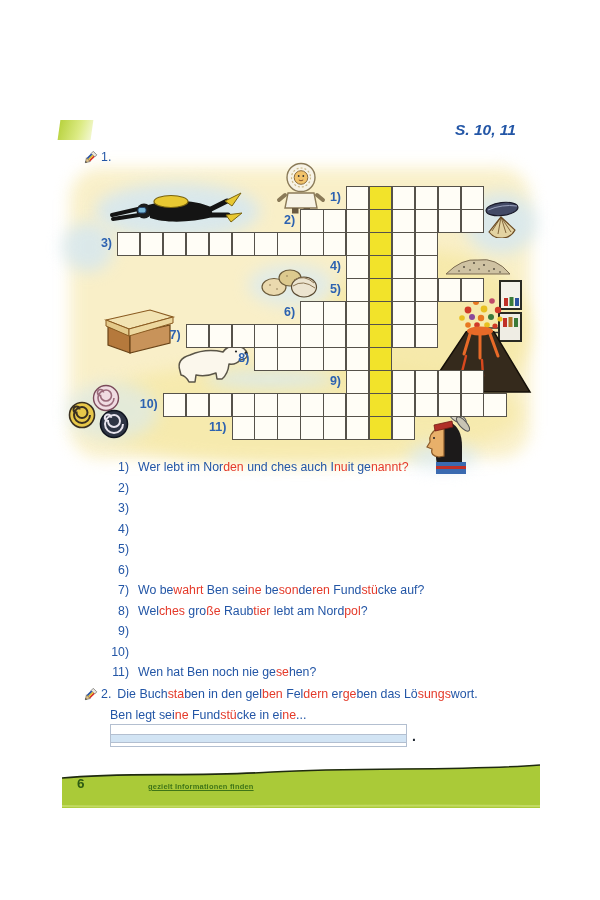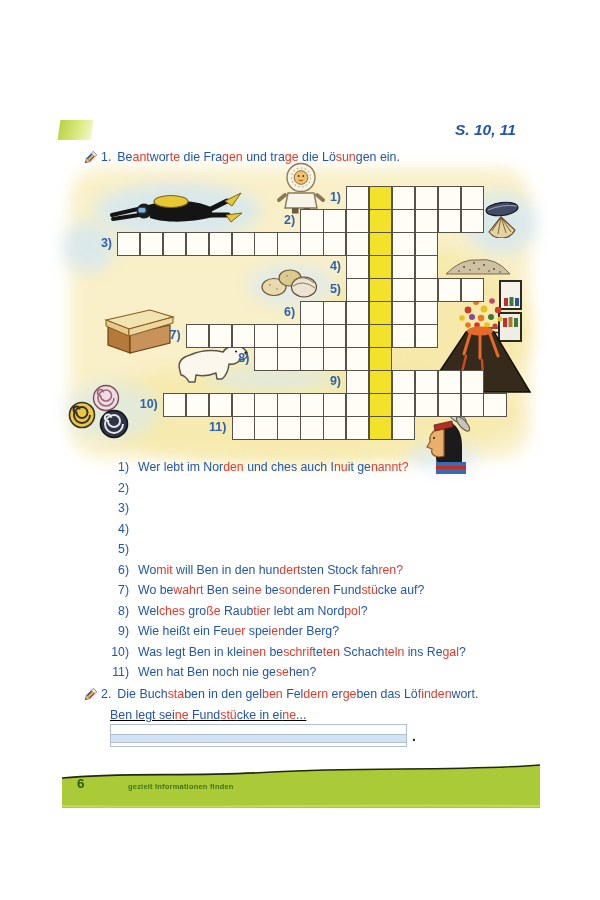--- a/index.html
+++ b/index.html
@@ -8,43 +8,43 @@
   
   .wash{position:absolute;border-radius:50%;filter:blur(8px);}
   
   .accent{position:absolute;left:59px;top:120px;width:33px;height:20px;
           background:linear-gradient(100deg,#b8d23f,#dceb84 60%,#f2f7cf);transform:skewX(-8deg);}
   .title{position:absolute;left:97px;top:119px;font-size:18px;font-weight:bold;font-style:italic;letter-spacing:.2px;white-space:nowrap;}
   .pageref{position:absolute;left:455px;top:121px;font-size:15.5px;font-weight:bold;font-style:italic;color:#2356a6;white-space:nowrap;}
   
   .task{position:absolute;display:flex;align-items:flex-start;font-size:12.4px;white-space:nowrap;}
   .task .tnum{color:#2356a6;margin:0 6px 0 3px;font-weight:500;}
-  .tline2{position:absolute;font-size:12.4px;white-space:nowrap;text-decoration:underline;}
+  .tline2{position:absolute;font-size:12.4px;white-space:nowrap;}
   .sb{color:#2356a6;} .sr{color:#e43a2a;}
   
   .cell{position:absolute;box-sizing:border-box;width:23.4px;height:23.5px;
         border:1.5px solid #56524a;background:#fffdf6;z-index:5;}
   .cell.y{background:#f2e32a;}
   .row-label{position:absolute;width:40px;text-align:right;color:#2d62b0;font-weight:600;
              font-size:12.5px;z-index:6;}
   
   .q-wrap{position:absolute;left:85px;top:457px;width:460px;z-index:7;}
   .q-item{display:flex;line-height:20.55px;font-size:12.3px;white-space:nowrap;}
   .q-num{flex:none;width:44px;text-align:right;padding-right:9px;color:#2356a6;}
   
   .ansbox{position:absolute;left:110px;top:724px;width:297px;height:23px;box-sizing:border-box;
           border:1px solid #b3bfd0;background:#ffffff;z-index:7;}
   .ansband{position:absolute;left:0;top:9px;width:100%;height:9px;background:#d2e4f4;
            border-top:1px solid #b3bfd0;border-bottom:1px solid #b3bfd0;box-sizing:border-box;}
   .ansdot{position:absolute;left:412px;top:728px;font-size:14px;color:#222a33;font-weight:bold;z-index:7;}
   
   .footer-svg{position:absolute;left:62px;top:763px;z-index:2;}
   .pagenum{position:absolute;left:77px;top:776px;font-size:13.5px;font-weight:bold;color:#2d5a12;z-index:3;}
-  .footlabel{position:absolute;left:128px;top:782px;font-size:7.5px;font-weight:bold;color:#3f7518;
-             letter-spacing:.2px;z-index:3;}
+  .footlabel{position:absolute;left:148px;top:782px;font-size:7.5px;font-weight:bold;color:#3f7518;
+             letter-spacing:.2px;z-index:3;text-decoration:underline;}
   .illus{position:absolute;z-index:1;}
 </style>
 </head>
 <body>
 
 <div class="page">
 
   <div class="wash" style="left:70px;top:168px;width:460px;height:290px;background:#f9efc6;opacity:.95;border-radius:30px;"></div>
   <div class="wash" style="left:80px;top:360px;width:440px;height:105px;background:#f6e9a8;opacity:.8;"></div>
   <div class="wash" style="left:320px;top:250px;width:210px;height:160px;background:#f5e79f;opacity:.7;"></div>
@@ -66,21 +66,20 @@
         <rect x="1" y="5.4" width="3" height="5" fill="#ece8de" stroke="#555" stroke-width=".6"></rect>
         <rect x="4" y="5.4" width="6.4" height="1.7" fill="#d8342a"></rect>
         <rect x="4" y="7.1" width="6.4" height="1.6" fill="#e8c020"></rect>
         <rect x="4" y="8.7" width="6.4" height="1.7" fill="#2a52a0"></rect>
         <path d="M10.4,5.4 L14.6,8 L10.4,10.6 Z" fill="#e8c888" stroke="#555" stroke-width=".6"></path>
         <path d="M13.2,7.1 L14.6,8 L13.2,8.9 Z" fill="#222"></path>
       </g>
         </svg>
     </span>
     <span class="tnum">1.</span>
-    <span><span class="sb">Be</span><span class="sr">ant</span><span class="sb">wor</span><span class="sr">te</span><span class="sb"> die Fra</span><span class="sr">gen</span><span class="sb"> und tra</span><span class="sr">ge</span><span class="sb"> die Lö</span><span class="sr">sun</span><span class="sb">gen ein.</span></span>
   </div>
 
   <svg class="illus" style="left:272px;top:162px;" width="58" height="53" viewBox="0 0 58 53">
     <circle cx="29" cy="15.5" r="14" fill="#f7f3e6" stroke="#8a7a58" stroke-width="1.4"></circle>
     <circle cx="29" cy="15.5" r="9.5" fill="none" stroke="#cbb98a" stroke-width="1.2" stroke-dasharray="2 2"></circle>
     <circle cx="29" cy="15.5" r="6.8" fill="#f2c36b" stroke="#8a6a3a" stroke-width="1"></circle>
     <circle cx="26.7" cy="14" r=".9" fill="#333"></circle>
       <circle cx="31.3" cy="14" r=".9" fill="#333"></circle>
     <path d="M26.8,18 Q29,19.6 31.2,18" fill="none" stroke="#7a4a28" stroke-width=".9"></path>
     <path d="M16,31 L42,31 L45,46 L13,46 Z" fill="#f7f3e6" stroke="#8a7a58" stroke-width="1.4"></path>
@@ -321,37 +320,34 @@
         <span class="q-num">3)</span>
       </div>
       <div class="q-item">
         <span class="q-num">4)</span>
       </div>
       <div class="q-item">
         <span class="q-num">5)</span>
       </div>
       <div class="q-item">
         <span class="q-num">6)</span>
-        <span class="q-text"><span class="sb">Wo</span><span class="sr">mit</span><span class="sb"> will Ben in den hun</span><span class="sr">dert</span><span class="sb">sten Stock fah</span><span class="sr">ren?</span></span>
       </div>
       <div class="q-item">
         <span class="q-num">7)</span>
         <span class="q-text"><span class="sb">Wo be</span><span class="sr">wahrt</span><span class="sb"> Ben sei</span><span class="sr">ne</span><span class="sb"> be</span><span class="sr">son</span><span class="sb">de</span><span class="sr">ren</span><span class="sb"> Fund</span><span class="sr">stü</span><span class="sb">cke auf?</span></span>
       </div>
       <div class="q-item">
         <span class="q-num">8)</span>
         <span class="q-text"><span class="sb">Wel</span><span class="sr">ches</span><span class="sb"> gro</span><span class="sr">ße</span><span class="sb"> Raub</span><span class="sr">tier</span><span class="sb"> lebt am Nord</span><span class="sr">pol</span><span class="sb">?</span></span>
       </div>
       <div class="q-item">
         <span class="q-num">9)</span>
-        <span class="q-text"><span class="sb">Wie heißt ein Feu</span><span class="sr">er</span><span class="sb"> spei</span><span class="sr">en</span><span class="sb">der Berg?</span></span>
       </div>
       <div class="q-item">
         <span class="q-num">10)</span>
-        <span class="q-text"><span class="sb">Was legt Ben in klei</span><span class="sr">nen</span><span class="sb"> be</span><span class="sr">schrif</span><span class="sb">te</span><span class="sr">ten</span><span class="sb"> Schach</span><span class="sr">teln</span><span class="sb"> ins Re</span><span class="sr">gal</span><span class="sb">?</span></span>
       </div>
       <div class="q-item">
         <span class="q-num">11)</span>
         <span class="q-text"><span class="sb">Wen hat Ben noch nie ge</span><span class="sr">se</span><span class="sb">hen?</span></span>
       </div>
     </div>
 
   <div class="task" style="left:82px;top:687px;">
     <span>
       <svg width="16" height="16" viewBox="0 0 16 16">
@@ -359,21 +355,21 @@
         <rect x="1" y="5.4" width="3" height="5" fill="#ece8de" stroke="#555" stroke-width=".6"></rect>
         <rect x="4" y="5.4" width="6.4" height="1.7" fill="#d8342a"></rect>
         <rect x="4" y="7.1" width="6.4" height="1.6" fill="#e8c020"></rect>
         <rect x="4" y="8.7" width="6.4" height="1.7" fill="#2a52a0"></rect>
         <path d="M10.4,5.4 L14.6,8 L10.4,10.6 Z" fill="#e8c888" stroke="#555" stroke-width=".6"></path>
         <path d="M13.2,7.1 L14.6,8 L13.2,8.9 Z" fill="#222"></path>
       </g>
         </svg>
     </span>
     <span class="tnum">2.</span>
-    <span><span class="sb">Die Buch</span><span class="sr">sta</span><span class="sb">ben in den gel</span><span class="sr">ben</span><span class="sb"> Fel</span><span class="sr">dern</span><span class="sb"> er</span><span class="sr">ge</span><span class="sb">ben das Lö</span><span class="sr">finden</span><span class="sb">wort.</span></span>
+    <span><span class="sb">Die Buch</span><span class="sr">sta</span><span class="sb">ben in den gel</span><span class="sr">ben</span><span class="sb"> Fel</span><span class="sr">dern</span><span class="sb"> er</span><span class="sr">ge</span><span class="sb">ben das Lö</span><span class="sr">sungs</span><span class="sb">wort.</span></span>
   </div>
   <div class="tline2" style="left:110px;top:708px;"><span class="sb">Ben legt sei</span><span class="sr">ne</span><span class="sb"> Fund</span><span class="sr">stü</span><span class="sb">cke in ei</span><span class="sr">ne</span><span class="sb">...</span></div>
 
   <div class="ansbox">
     <div class="ansband"></div>
   </div>
   <div class="ansdot">.</div>
 
   <svg class="footer-svg" width="478" height="46" viewBox="0 0 478 46">
     <path d="M0,15 C60,9 130,14 210,9 C300,4 400,8 478,2 L478,45 L0,45 Z" fill="#aaca38"></path>

